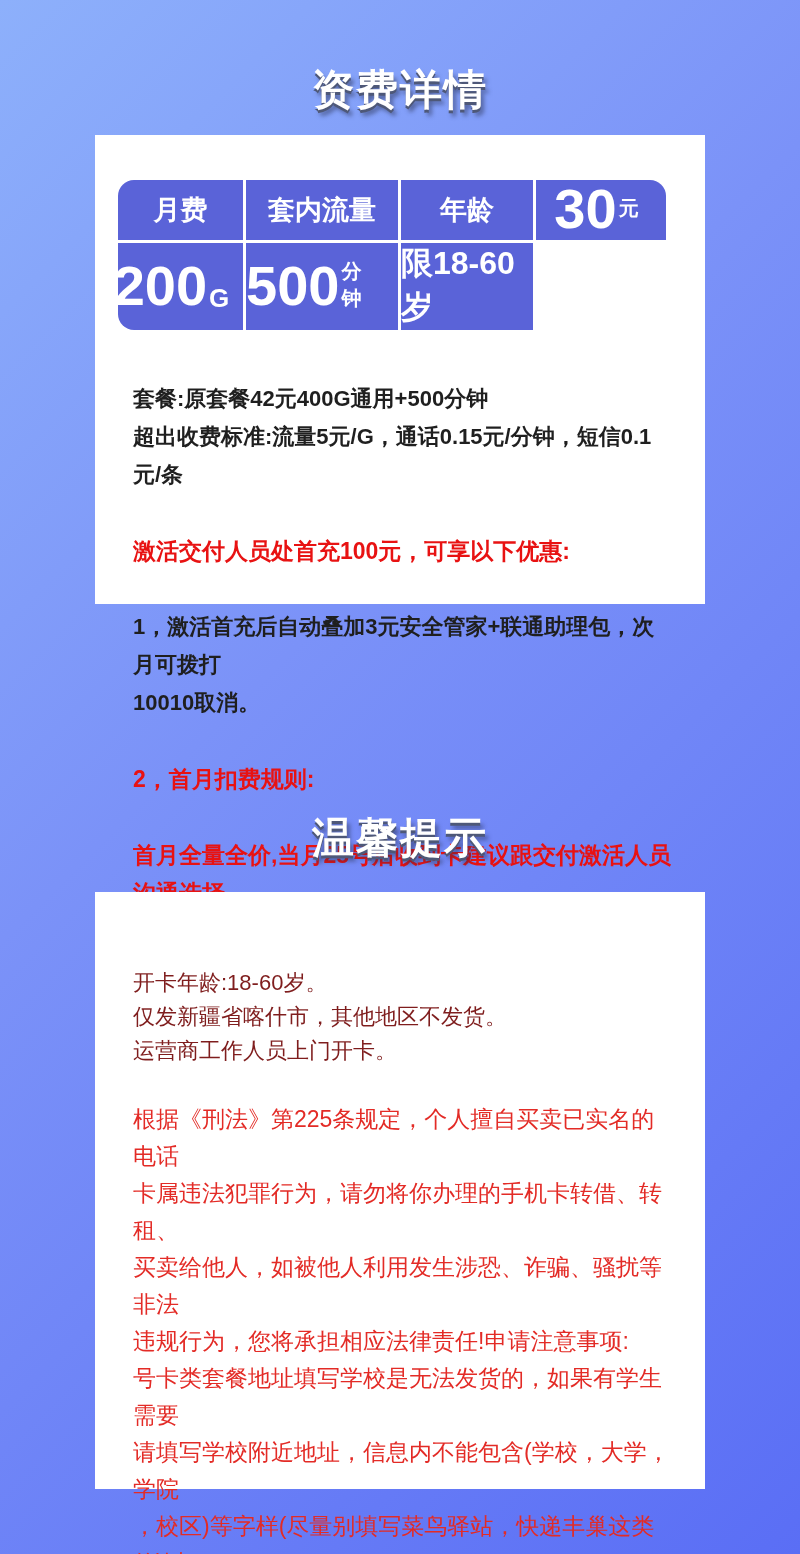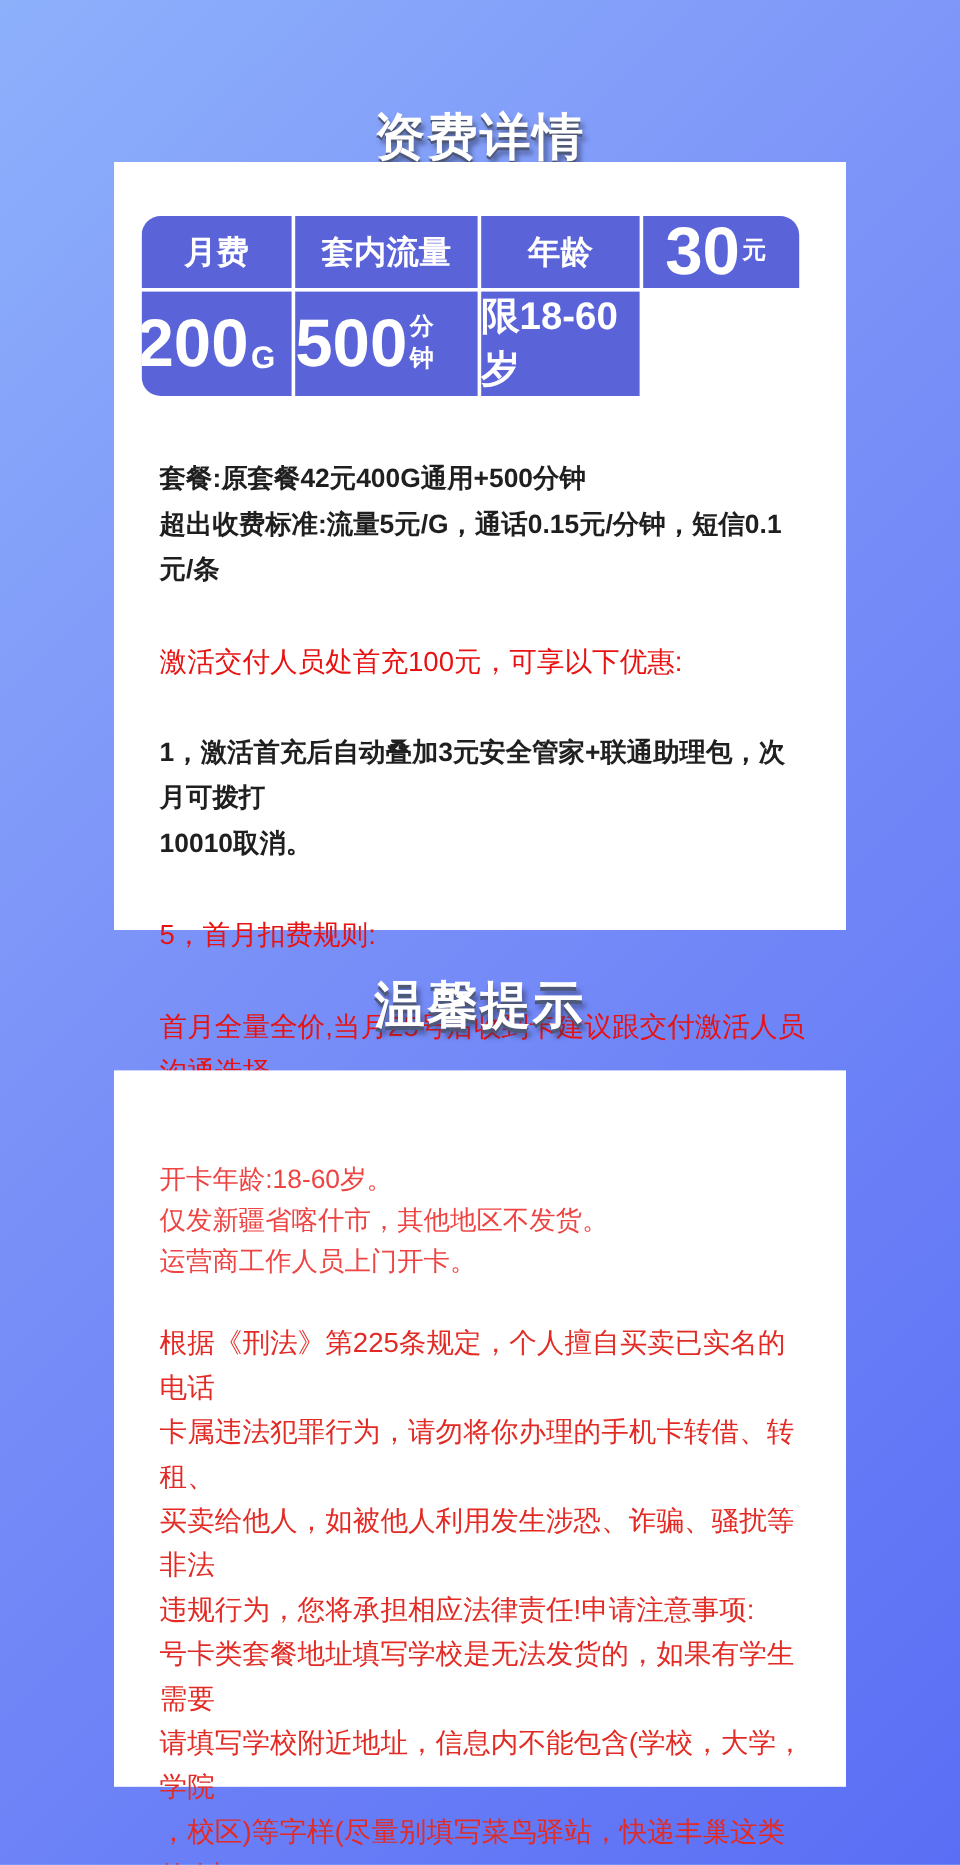--- a/index.html
+++ b/index.html
@@ -12,28 +12,28 @@
     overflow:hidden;
     font-family:"Liberation Sans","DejaVu Sans",sans-serif;
   }
   .big-title {
     position:absolute; left:0; width:100%;
     text-align:center;
     font-size:42px; font-weight:bold; color:#ffffff;
     letter-spacing:2px;
     text-shadow:0 3px 0 #4e5878, 3px 6px 4px rgba(40,48,80,0.55);
   }
-  #title-fee  { top:62px;margin-top:24px; }
+  #title-fee  { top:62px; }
   #title-tips { top:810px; }
 
   .card {
     position:absolute; left:95px; width:610px;
     background:#ffffff;
   }
-  #card-fee  { top:135px; height:640px; }
+  #card-fee  { top:135px; height:469px; }
   #card-tips { top:892px; height:597px; }
 
   
   .plan-table {
     margin:45px 0 0 23px;
     width:548px;
     display:grid;
     grid-template-columns:125px 152px 132px 139px;
     grid-template-rows:60px 87px;
     gap:3px;
@@ -53,26 +53,26 @@
   .plan-table .valcell { padding-bottom:2px; }
 
   
   .fee-text {
     margin:12px 30px 0 38px;
     font-size:22px;
     line-height:38px;
     white-space:pre-line;
   }
   .t-black { color:#1f1f1f; font-weight:700; }
-  .t-redbold { color:#e81212; font-weight:normal; font-size:23px; }
+  .t-redbold { color:#e81212; font-weight:bold; font-size:23px; }
 
   
   #card-tips { padding:74px 30px 0 38px; }
   .tips-info {
-    font-size:22px; line-height:34px; color:#ef4444;
+    font-size:22px; line-height:34px; color:#7f1d1d;
     white-space:pre-line;
   }
   .tips-legal {
     margin-top:33px;
     font-size:23px; line-height:37px; color:#e32b26;
     white-space:pre-line;
   }
 </style>
 </head>
 <body>
@@ -104,21 +104,21 @@
         <span class="val-text">限18-60岁</span>
       </div>
     </div>
 
     <div class="fee-text">
       <div class="t-black">套餐:原套餐42元400G通用+500分钟
 超出收费标准:流量5元/G，通话0.15元/分钟，短信0.1元/条</div>
       <div class="t-redbold">激活交付人员处首充100元，可享以下优惠:</div>
       <div class="t-black">1，激活首充后自动叠加3元安全管家+联通助理包，次月可拨打
 10010取消。</div>
-      <div class="t-redbold">5，首月扣费规则:</div>
+      <div class="t-redbold">2，首月扣费规则:</div>
       <div class="t-redbold">首月全量全价,当月25号后收到卡建议跟交付激活人员沟通选择
 套餐次月生效，当月不使用不扣费。
 综上:首月根据激活时间扣费，取消3元套餐包后每月39元400G
 通用流量+500分钟通话，未取消则每月42元400G通用流量
 +500分钟通话。</div>
     </div>
   </div>
 
   <div class="big-title" id="title-tips">温馨提示</div>
 

